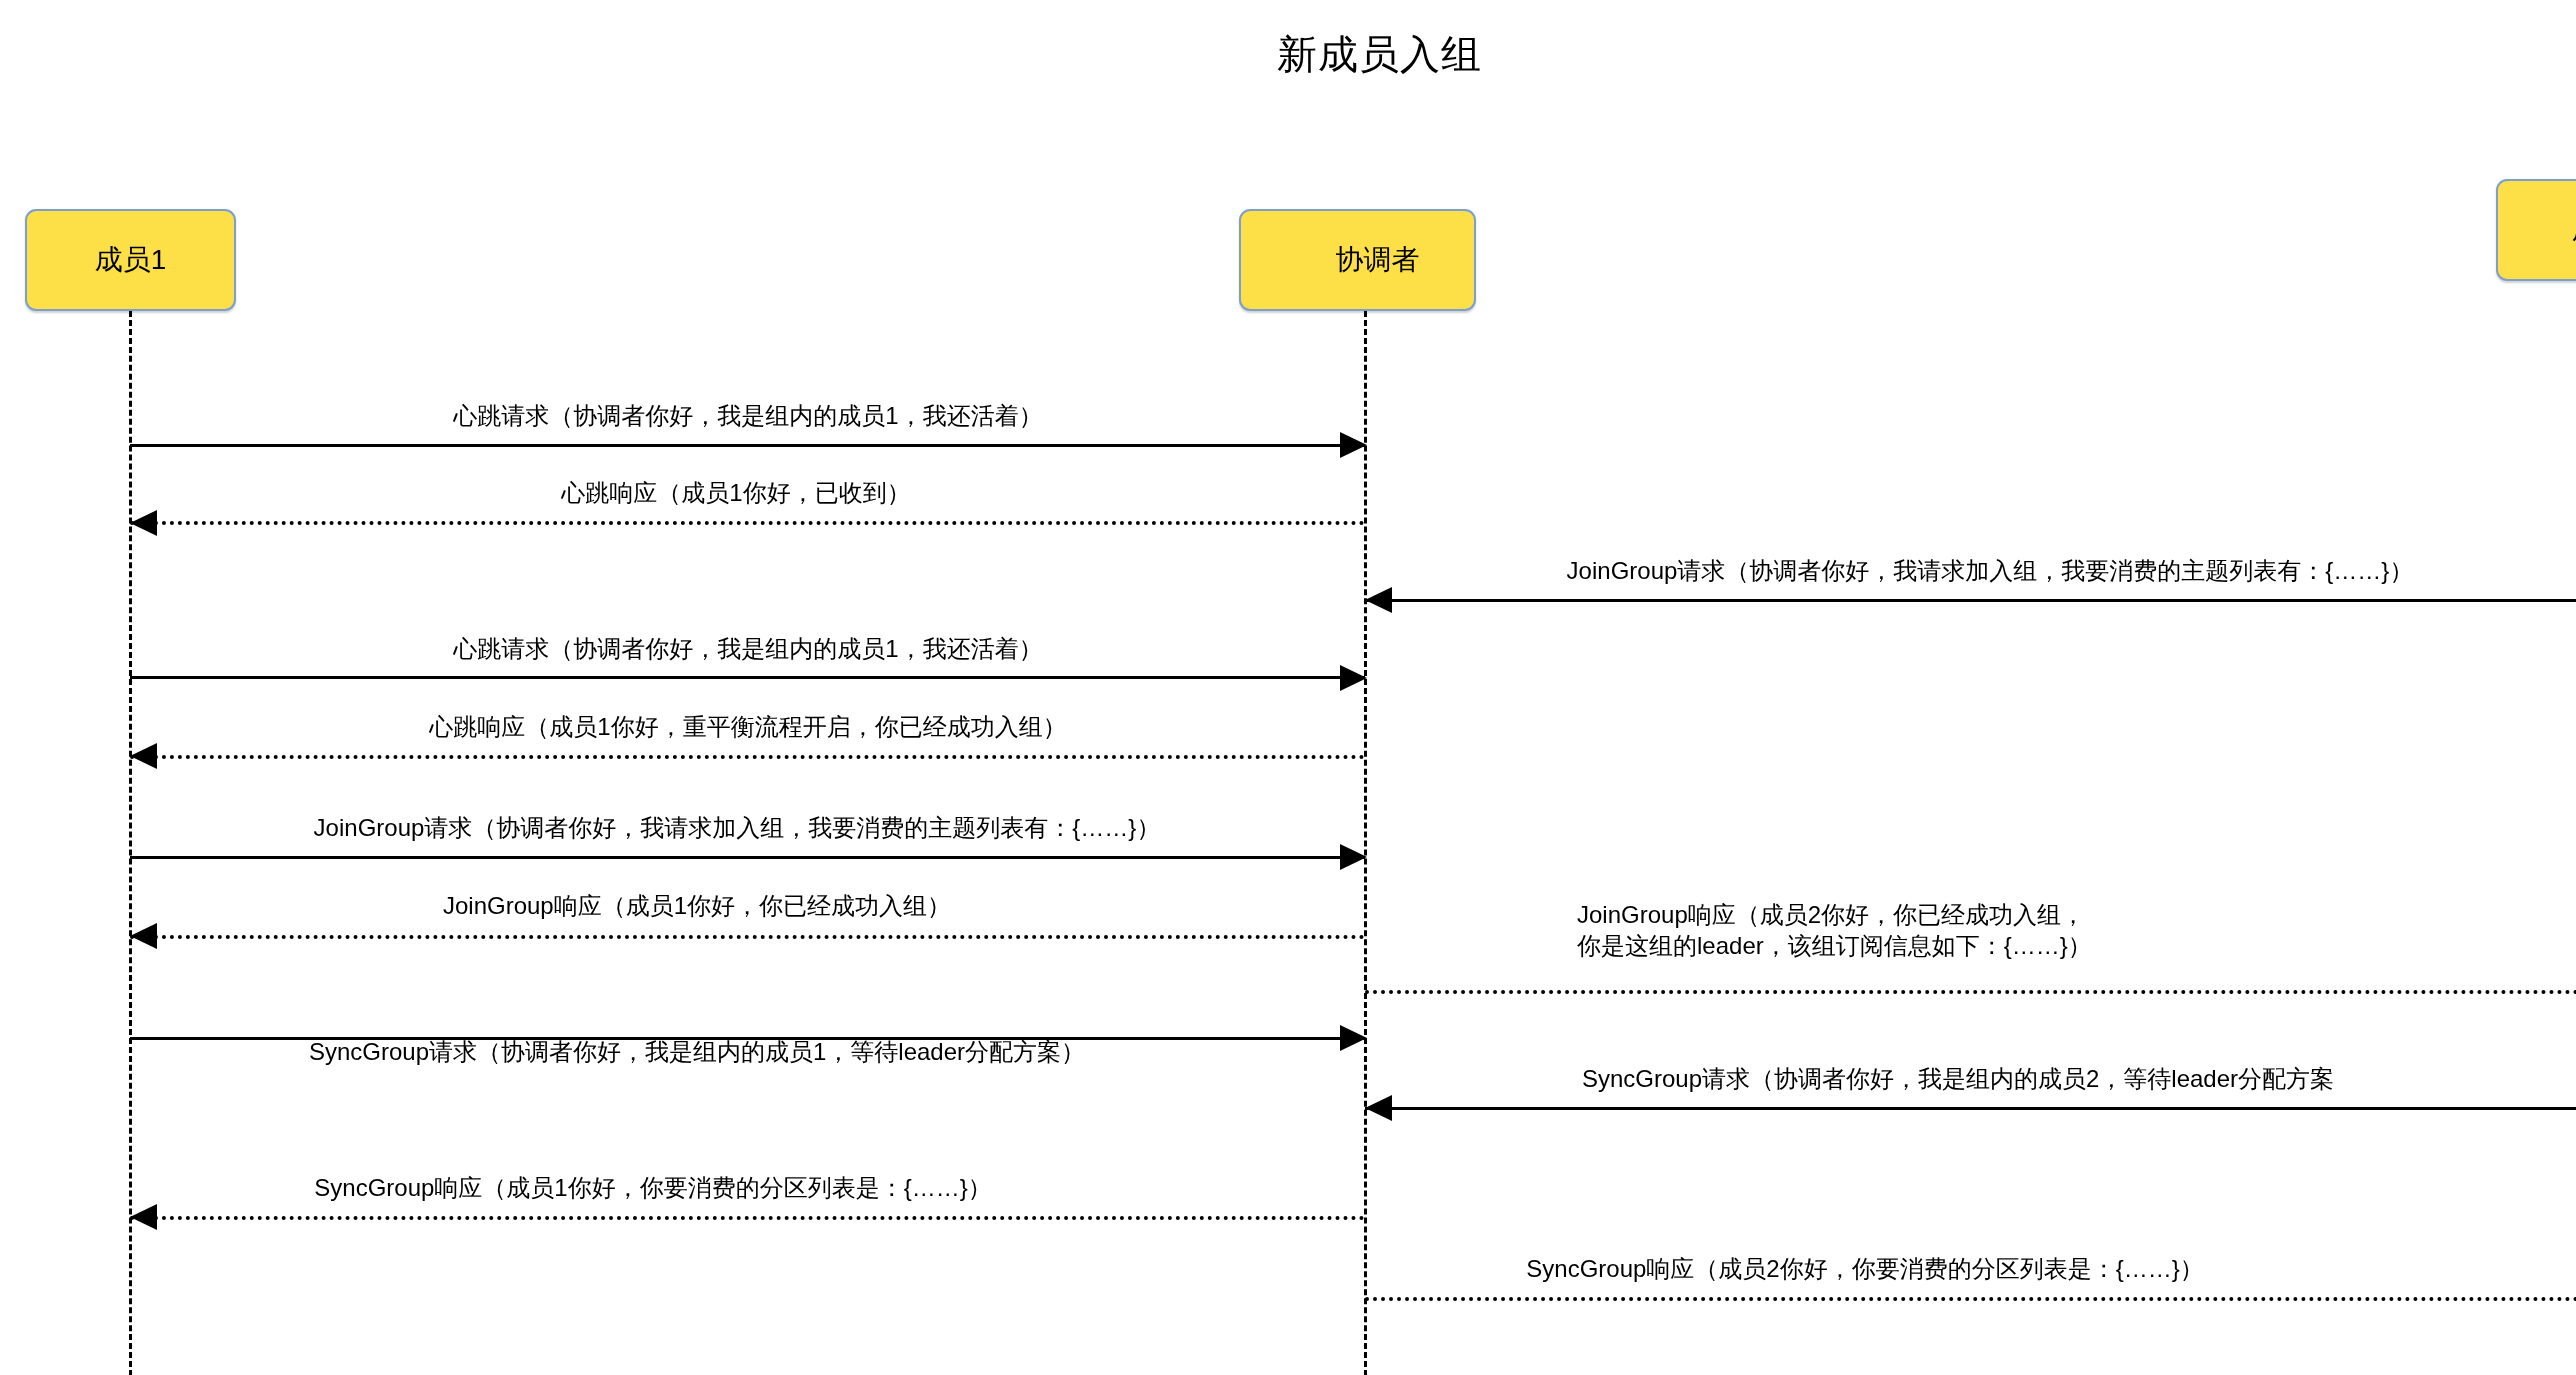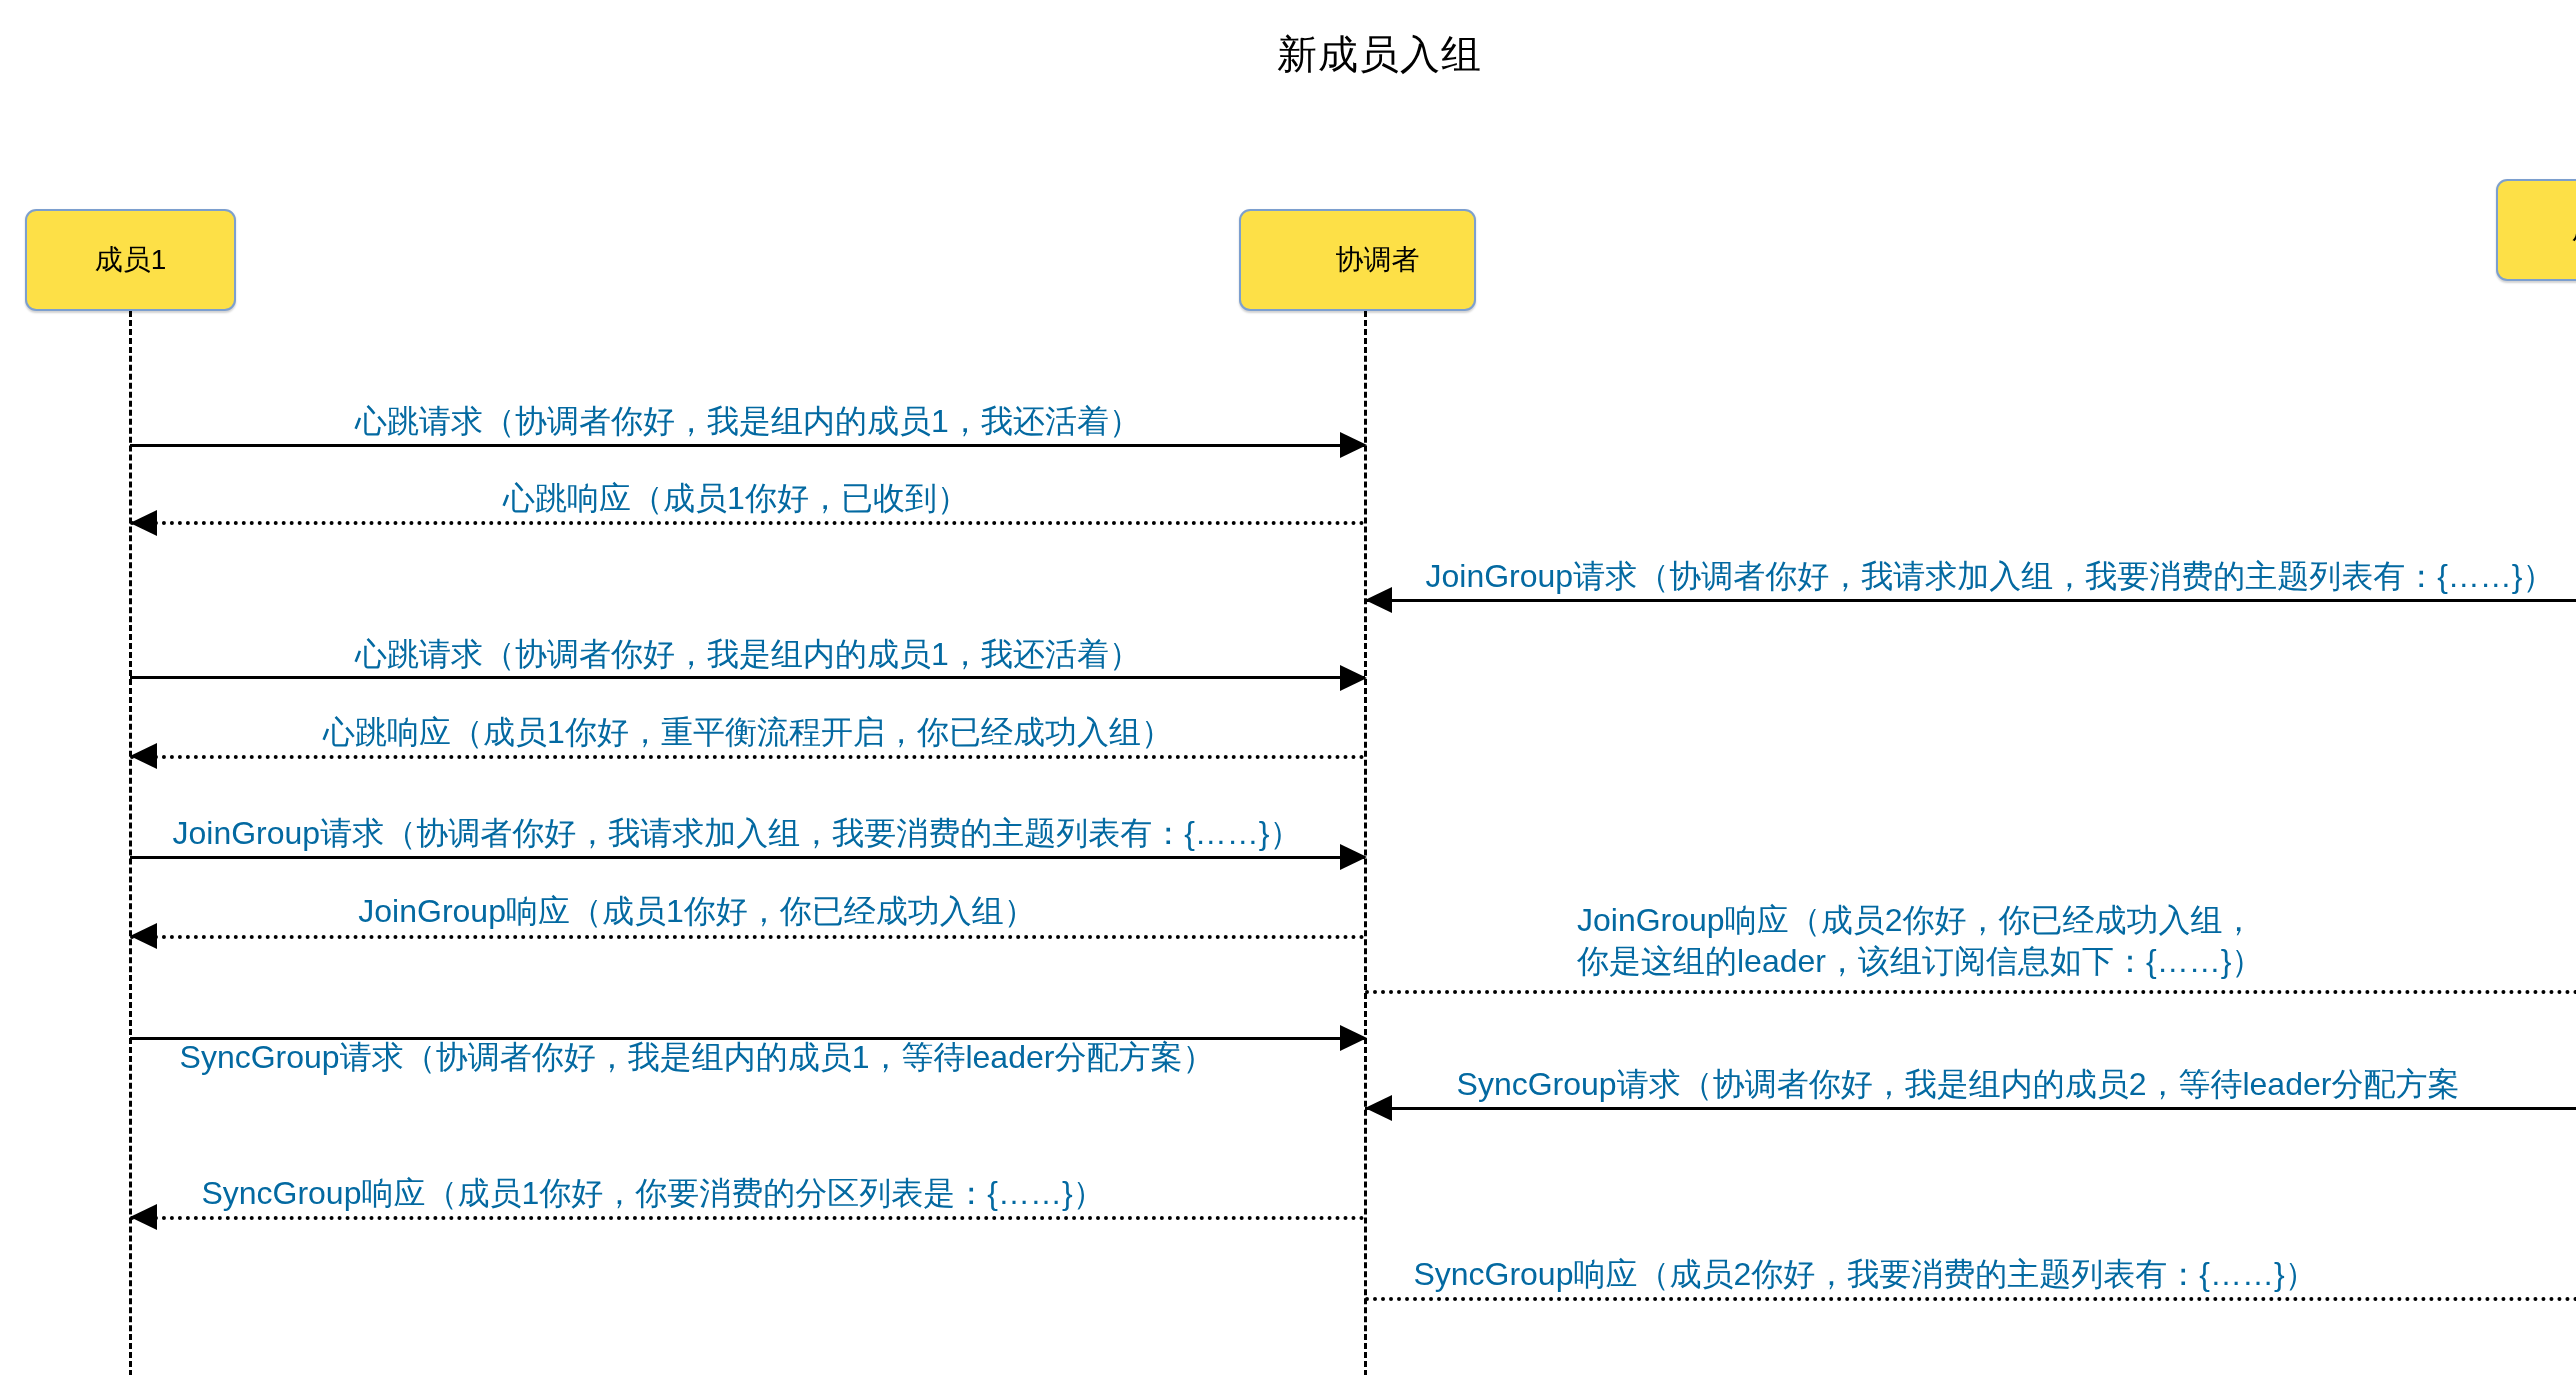--- a/index.html
+++ b/index.html
@@ -62,22 +62,22 @@
     border-bottom: 13.4px solid transparent;
     border-left: 27px solid #000000;
   }
   .arrowhead.left {
     border-top: 13.4px solid transparent;
     border-bottom: 13.4px solid transparent;
     border-right: 27px solid #000000;
   }
   .msg-label {
     position: absolute;
-    font-size: 32px;
-    color: #0369a1;
+    font-size: 24px;
+    color: #000000;
     white-space: nowrap;
     line-height: 1.28;
   }
   .msg-label.two-line { white-space: normal; text-align: left; }
 </style>
 </head>
 <body>
 
 <div id="canvas">
 
@@ -128,17 +128,17 @@
       <div class="msg-line solid" style="left: 130px; top: 1037px; width: 1235px;"></div>
       <div class="arrowhead right" style="top: 1025px; left: 1340px;"></div>
       <div class="msg-label" style="left: 697px; top: 994px; transform: translateX(-50%); margin-top: 43px;">SyncGroup请求（协调者你好，我是组内的成员1，等待leader分配方案）</div>
       <div class="msg-line solid" style="left: 1365px; top: 1107px; width: 1238px;"></div>
       <div class="arrowhead left" style="top: 1095px; left: 1365px;"></div>
       <div class="msg-label" style="left: 1958px; top: 1064px; transform: translateX(-50%);">SyncGroup请求（协调者你好，我是组内的成员2，等待leader分配方案</div>
       <div class="msg-line dashed" style="left: 130px; top: 1216px; width: 1235px;"></div>
       <div class="arrowhead left" style="top: 1204px; left: 130px;"></div>
       <div class="msg-label" style="left: 653px; top: 1173px; transform: translateX(-50%);">SyncGroup响应（成员1你好，你要消费的分区列表是：{……}）</div>
       <div class="msg-line dashed" style="left: 1365px; top: 1297px; width: 1238px;"></div>
-      <div class="msg-label" style="left: 1865px; top: 1254px; transform: translateX(-50%);">SyncGroup响应（成员2你好，我要消费的主题列表有：{……}）</div>
+      <div class="msg-label" style="left: 1865px; top: 1254px; transform: translateX(-50%);">SyncGroup响应（成员2你好，你要消费的分区列表是：{……}）</div>
     </div>
 
 </div>
 
 
 </body></html>

